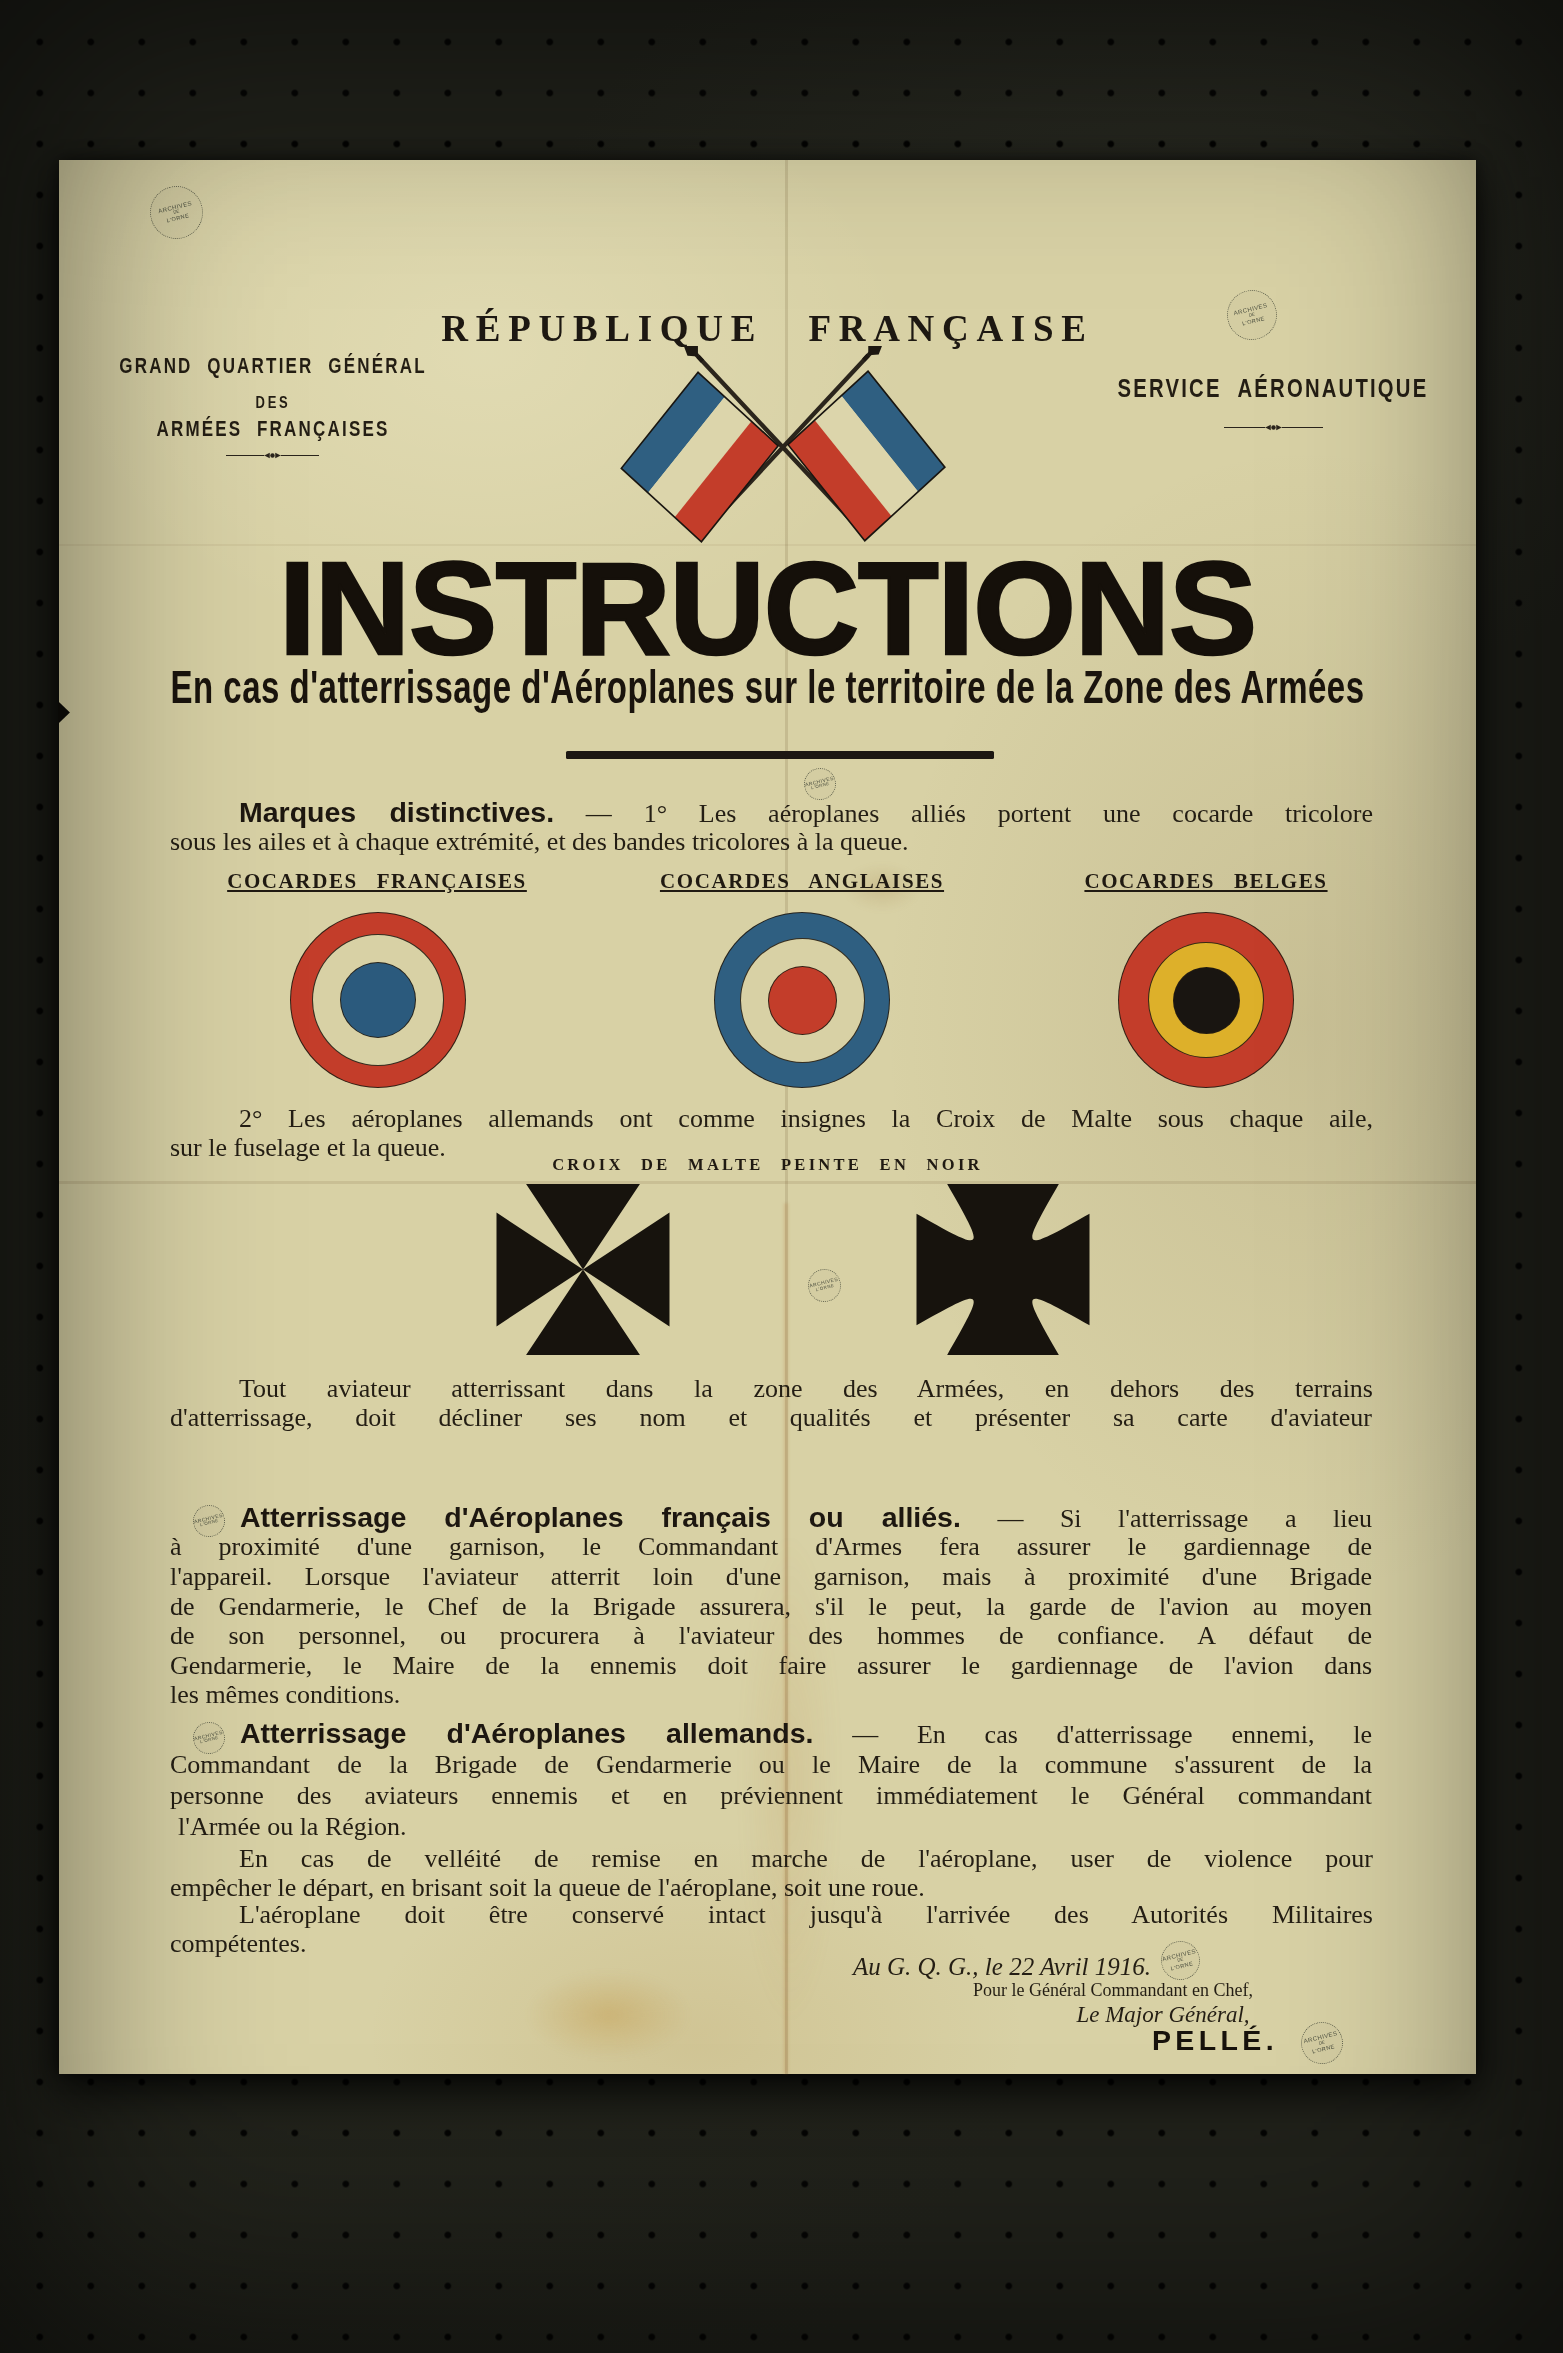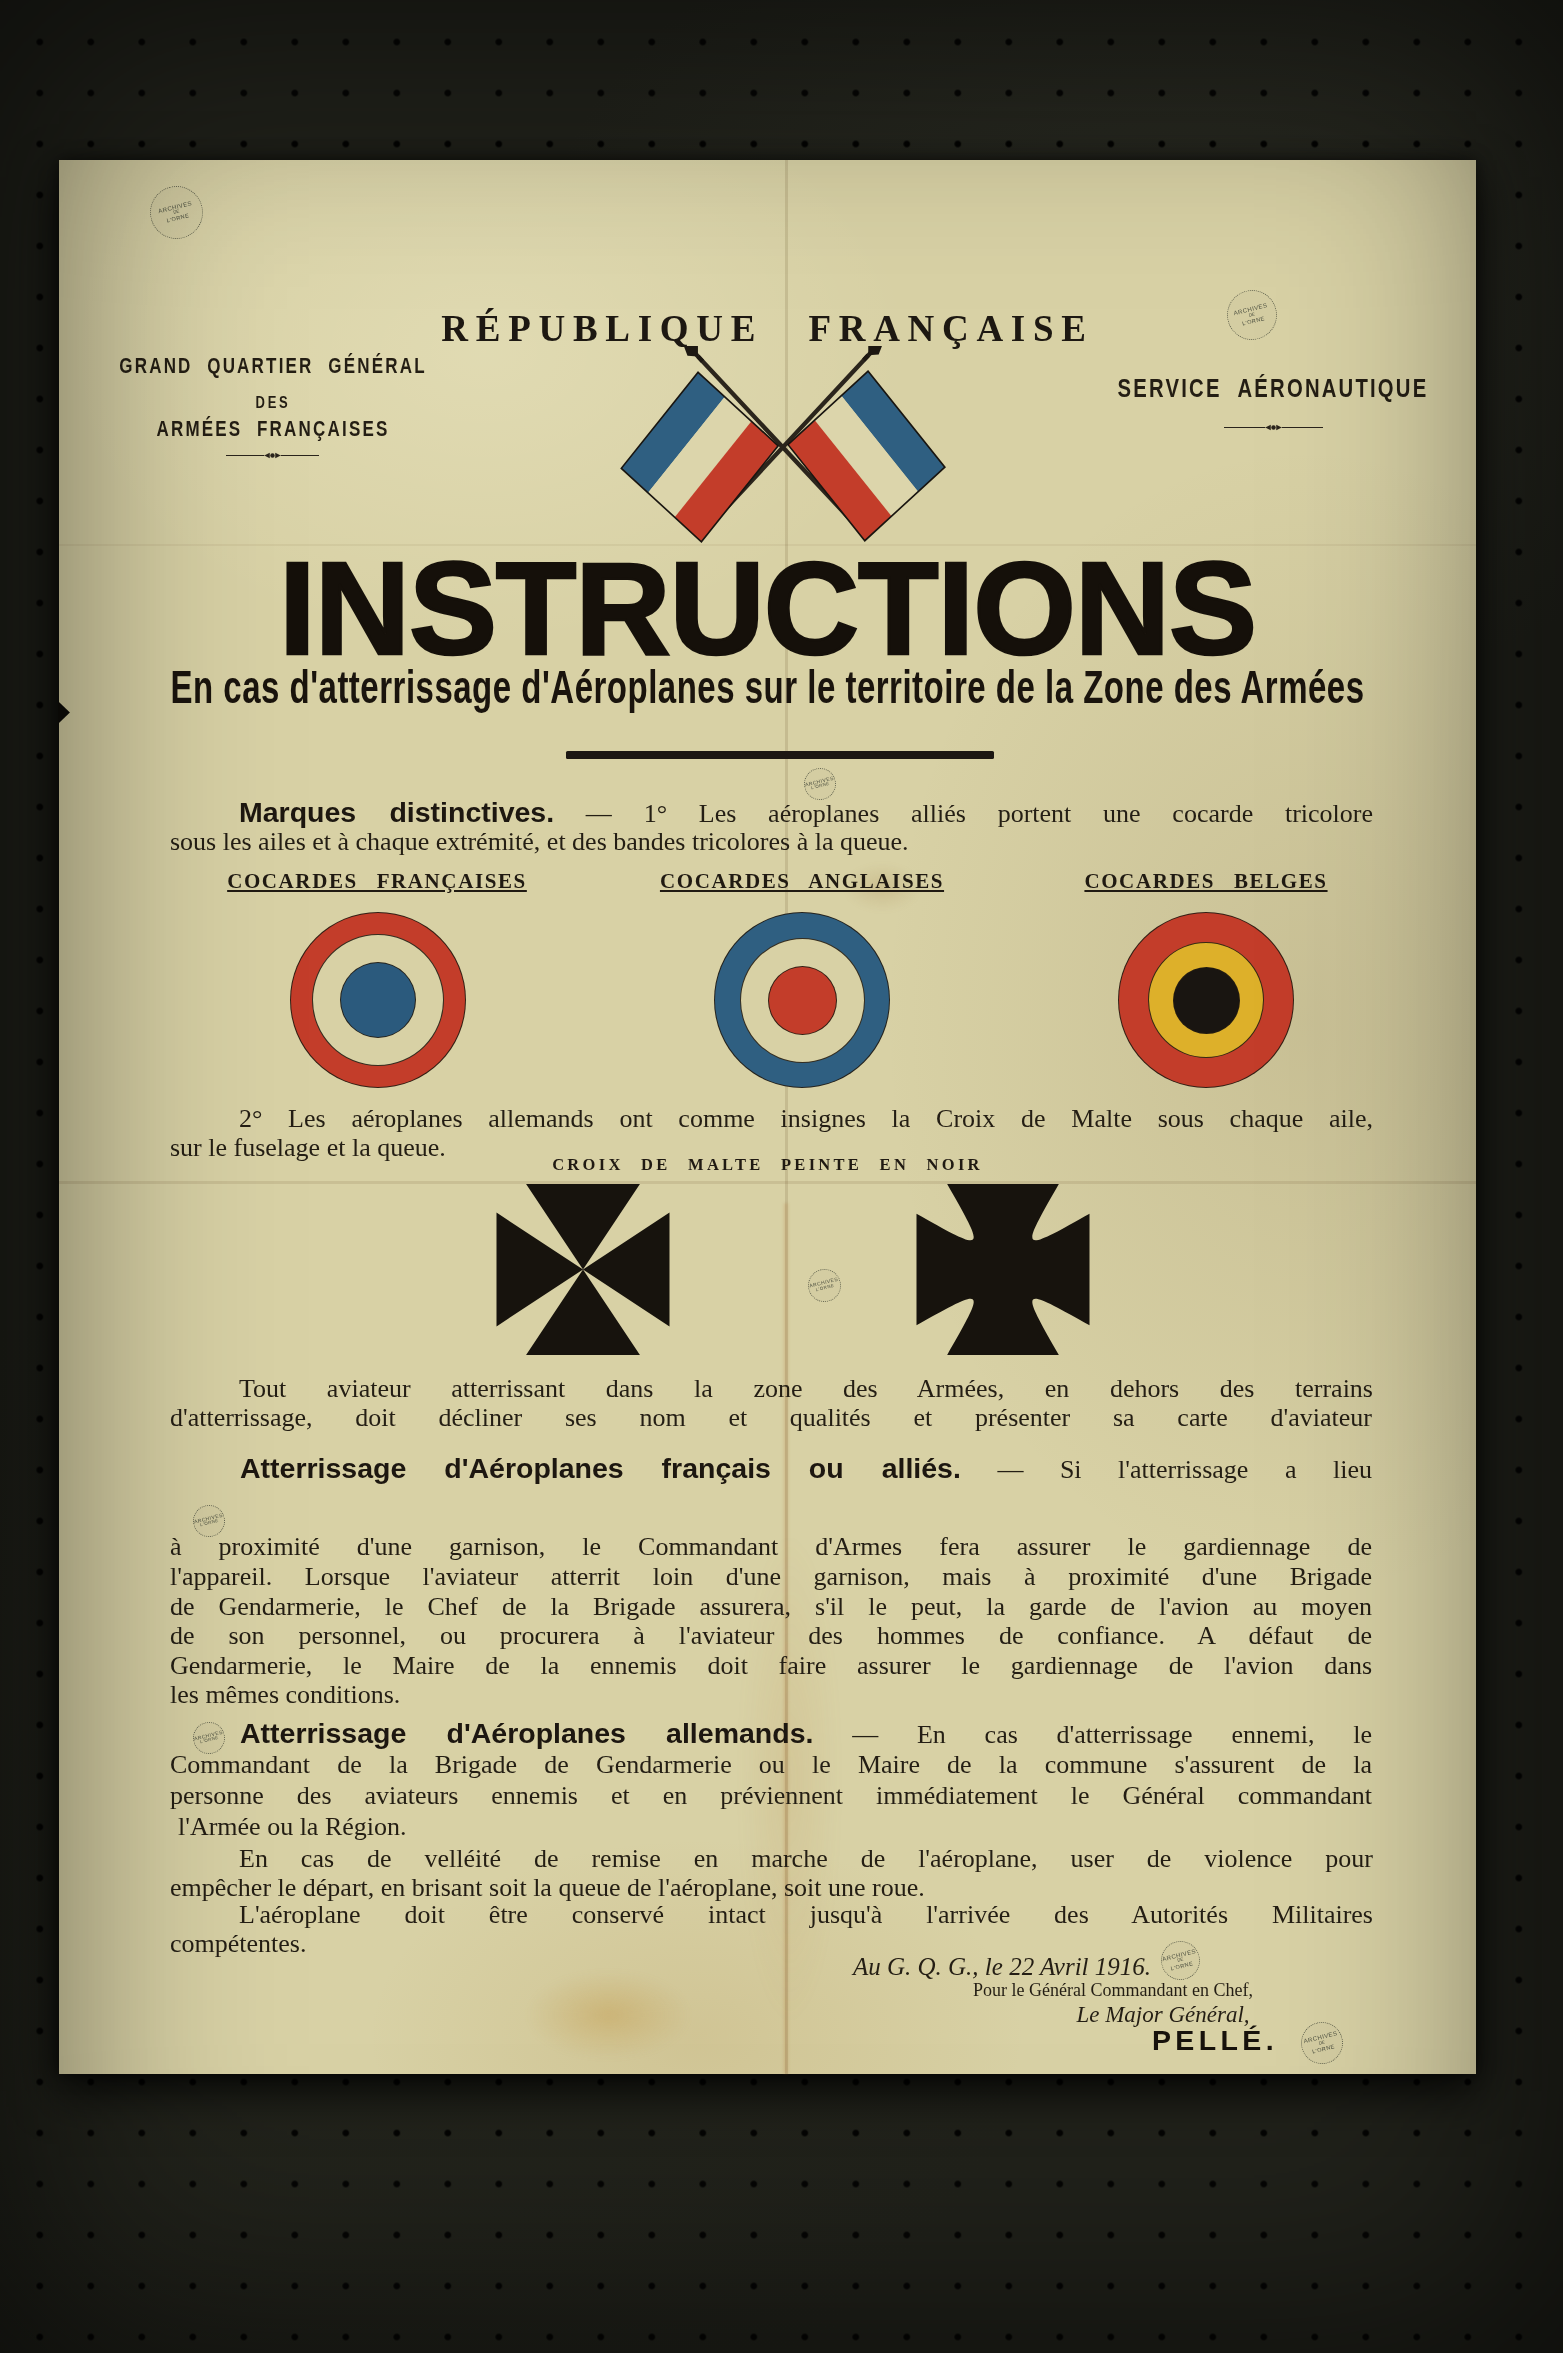--- a/index.html
+++ b/index.html
@@ -217,21 +217,21 @@
     <svg class="abs" style="left:436px;top:1023px;" width="176" height="173" viewBox="-160 -158 320 316">
       <path fill="#17130d" d="M-104 -156 L104 -156 L0 0 Z M-104 156 L104 156 L0 0 Z M-158 -104 L-158 104 L0 0 Z M158 -104 L158 104 L0 0 Z"></path>
     </svg>
     <svg class="abs" style="left:856px;top:1023px;" width="176" height="173" viewBox="-160 -158 320 316">
       <path fill="#17130d" d="M-102 -156 L102 -156 C30 -30 30 -30 158 -102 L158 102 C30 30 30 30 102 156 L-102 156 C-30 30 -30 30 -158 102 L-158 -102 C-30 -30 -30 -30 -102 -156 Z"></path>
     </svg>
 
     <div class="line indent" style="top:1214px;">Tout aviateur atterrissant dans la zone des Armées, en dehors des terrains</div>
     <div class="line" style="top:1243px;">d'atterrissage, doit décliner ses nom et qualités et présenter sa carte d'aviateur</div>
 
-    <div class="line hindent" style="top:1294px;"><span class="lead">Atterrissage d'Aéroplanes français ou alliés.</span><span> — Si l'atterrissage a lieu</span></div>
+    <div class="line hindent" style="top:1343px;"><span class="lead">Atterrissage d'Aéroplanes français ou alliés.</span><span> — Si l'atterrissage a lieu</span></div>
     <div class="line" style="top:1372px;">à proximité d'une garnison, le Commandant d'Armes fera assurer le gardiennage de</div>
     <div class="line" style="top:1402px;">l'appareil. Lorsque l'aviateur atterrit loin d'une garnison, mais à proximité d'une Brigade</div>
     <div class="line" style="top:1432px;">de Gendarmerie, le Chef de la Brigade assurera, s'il le peut, la garde de l'avion au moyen</div>
     <div class="line" style="top:1461px;">de son personnel, ou procurera à l'aviateur des hommes de confiance. A défaut de</div>
     <div class="line" style="top:1491px;">Gendarmerie, le Maire de la ennemis doit faire assurer le gardiennage de l'avion dans</div>
     <div class="line flush" style="top:1520px;">les mêmes conditions.</div>
 
     <div class="line hindent" style="top:1559px;"><span class="lead">Atterrissage d'Aéroplanes allemands.</span><span> — En cas d'atterrissage ennemi, le</span></div>
     <div class="line" style="top:1590px;">Commandant de la Brigade de Gendarmerie ou le Maire de la commune s'assurent de la</div>
     <div class="line" style="top:1621px;">personne des aviateurs ennemis et en préviennent immédiatement le Général commandant</div>

